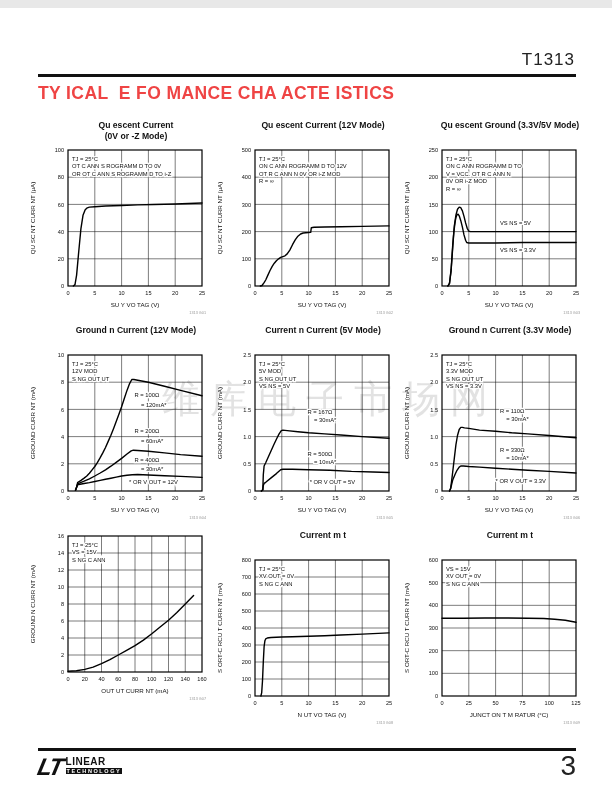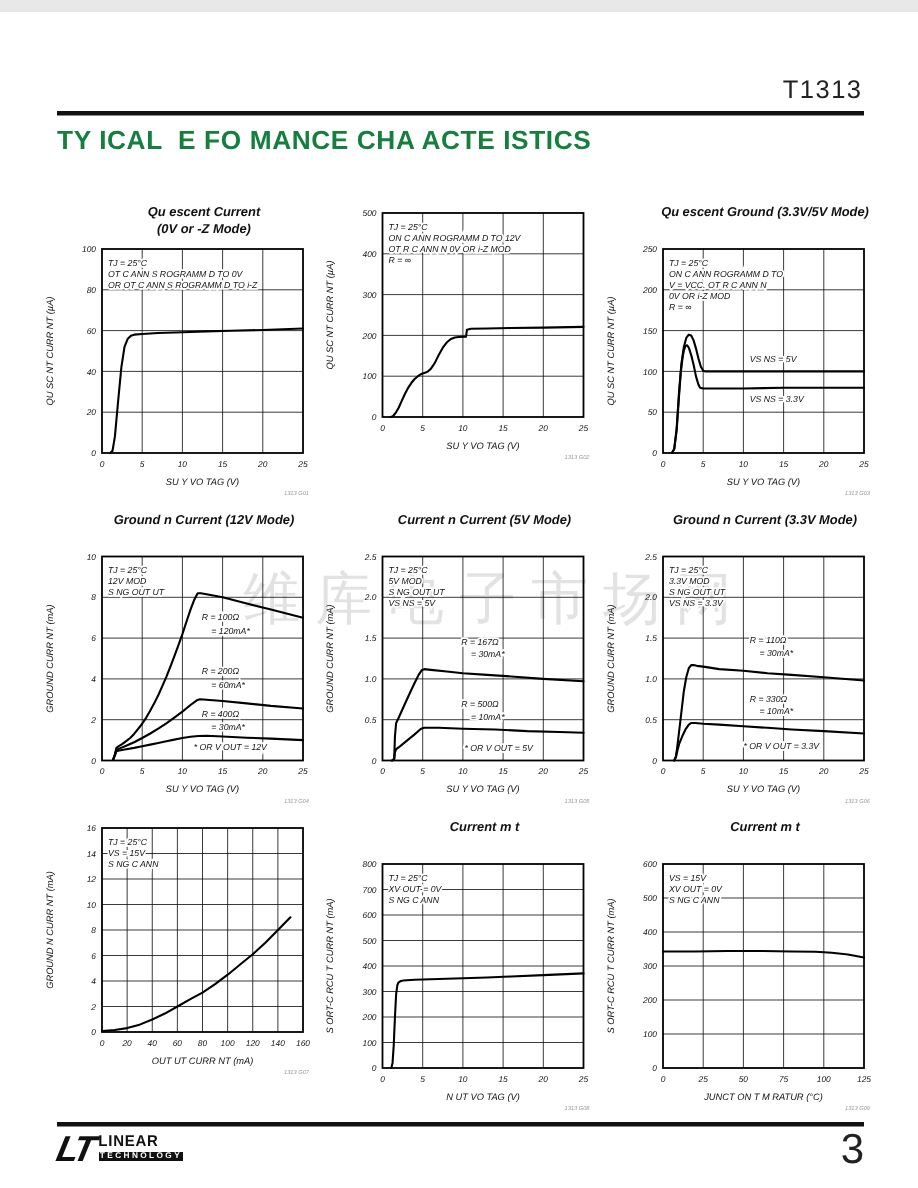--- a/index.html
+++ b/index.html
@@ -3,25 +3,25 @@
 <meta charset="utf-8">
 <style>
   html,body{margin:0;padding:0;background:#e8e8e8;}
   .page{position:relative;width:612px;height:792px;background:#ffffff;
         font-family:"Liberation Sans","DejaVu Sans",sans-serif;color:#111;
         margin:8px auto;overflow:hidden;}
   .doc-id{position:absolute;top:42px;right:37px;font-size:17px;font-weight:500;
           letter-spacing:1px;color:#222;}
   .header-rule{position:absolute;top:66px;left:38px;right:36px;height:2.5px;background:#111;}
   .section-title{position:absolute;top:75px;left:38px;font-size:17.5px;font-weight:800;
-          letter-spacing:0.4px;color:#15803d;white-space:pre;}
+          letter-spacing:0.4px;color:#ef4444;white-space:pre;}
   .watermark{position:absolute;top:366px;left:162px;font-size:38px;letter-spacing:10px;
           color:#9a9a9a;opacity:0.28;z-index:0;font-family:"DejaVu Sans",sans-serif;white-space:nowrap;}
-  .charts{position:absolute;top:128px;left:26px;width:561px;z-index:1;
-          display:grid;grid-template-columns:187px 187px 187px;grid-auto-rows:205px;font-style:italic;}
+  .charts{position:absolute;top:112px;left:26px;width:561px;z-index:1;
+          display:grid;grid-template-columns:187px 187px 187px;grid-auto-rows:205px;}
   .chart-cell{position:relative;width:187px;height:205px;}
   .chart-title{height:24px;padding-left:33px;text-align:center;font-size:8.6px;
           font-weight:700;line-height:11px;color:#111;}
   .chart-svg-wrap{width:184px;height:178px;}
   .footer-rule{position:absolute;top:740px;left:38px;right:36px;height:3px;background:#111;}
   .page-num{position:absolute;top:742px;right:36px;font-size:28px;font-weight:400;color:#222;}
   .logo{position:absolute;top:748px;left:38px;display:flex;align-items:flex-start;}
   .logo-lt{font-size:24px;font-weight:800;font-style:italic;transform:skewX(-12deg);
           line-height:22px;letter-spacing:-2px;}
   .logo-words{margin-left:4px;display:flex;flex-direction:column;}
@@ -80,20 +80,23 @@
               <text x="46" y="24.4" font-size="5.8" stroke="#fff" stroke-width="2.4" paint-order="stroke"> OT  C ANN  S   ROGRAMM D TO 0V</text>
               <text x="46" y="31.8" font-size="5.8" stroke="#fff" stroke-width="2.4" paint-order="stroke">OR  OT  C ANN  S   ROGRAMM D TO  i-Z</text>
             </g>
   <g></g>
   <text x="109" y="163" text-anchor="middle" font-size="6.2">SU    Y VO TAG  (V)</text>
   <text x="9" y="74" text-anchor="middle" font-size="6.2" transform="rotate(-90 9 74)">QU  SC NT CURR NT (µA)</text>
   <text x="180" y="170" text-anchor="end" font-size="3.8" fill="#999">1313 G01</text>
 </svg></div>
       </div>
       <div class="chart-cell">
+        <div class="chart-title">
+          <div>Qu escent Current (12V Mode)</div>
+        </div>
         <div class="chart-svg-wrap"><svg width="184" height="178" viewBox="0 0 184 178" style="font-family:'Liberation Sans',sans-serif;fill:#111">
   <g>
               <line x1="68.8" y1="6" x2="68.8" y2="142" stroke="#111" stroke-width="0.55"></line>
               <line x1="95.6" y1="6" x2="95.6" y2="142" stroke="#111" stroke-width="0.55"></line>
               <line x1="122.39999999999999" y1="6" x2="122.39999999999999" y2="142" stroke="#111" stroke-width="0.55"></line>
               <line x1="149.2" y1="6" x2="149.2" y2="142" stroke="#111" stroke-width="0.55"></line>
               <line x1="42" y1="114.8" x2="176" y2="114.8" stroke="#111" stroke-width="0.55"></line>
               <line x1="42" y1="87.6" x2="176" y2="87.6" stroke="#111" stroke-width="0.55"></line>
               <line x1="42" y1="60.400000000000006" x2="176" y2="60.400000000000006" stroke="#111" stroke-width="0.55"></line>
               <line x1="42" y1="33.19999999999999" x2="176" y2="33.19999999999999" stroke="#111" stroke-width="0.55"></line>

